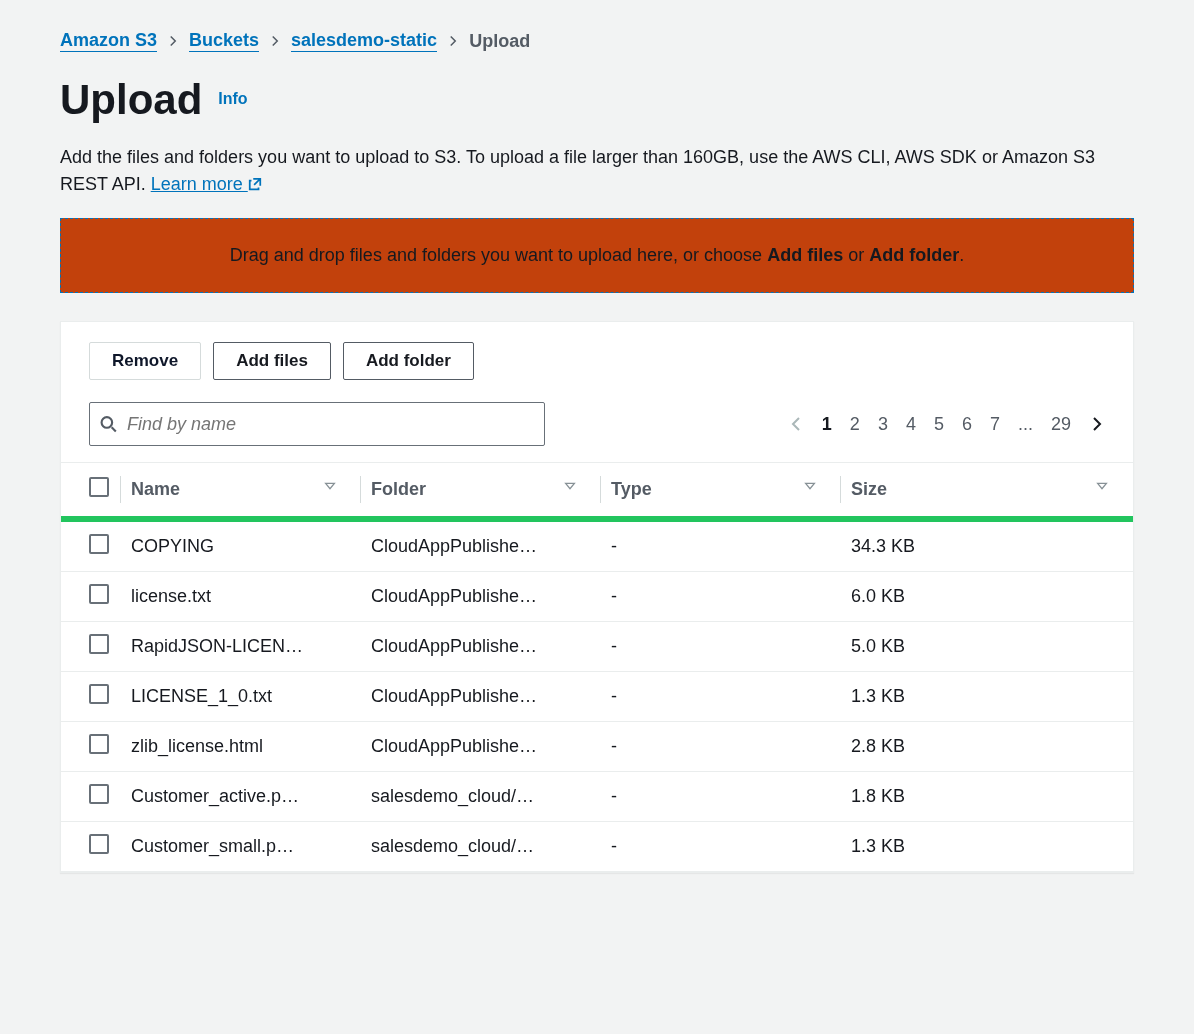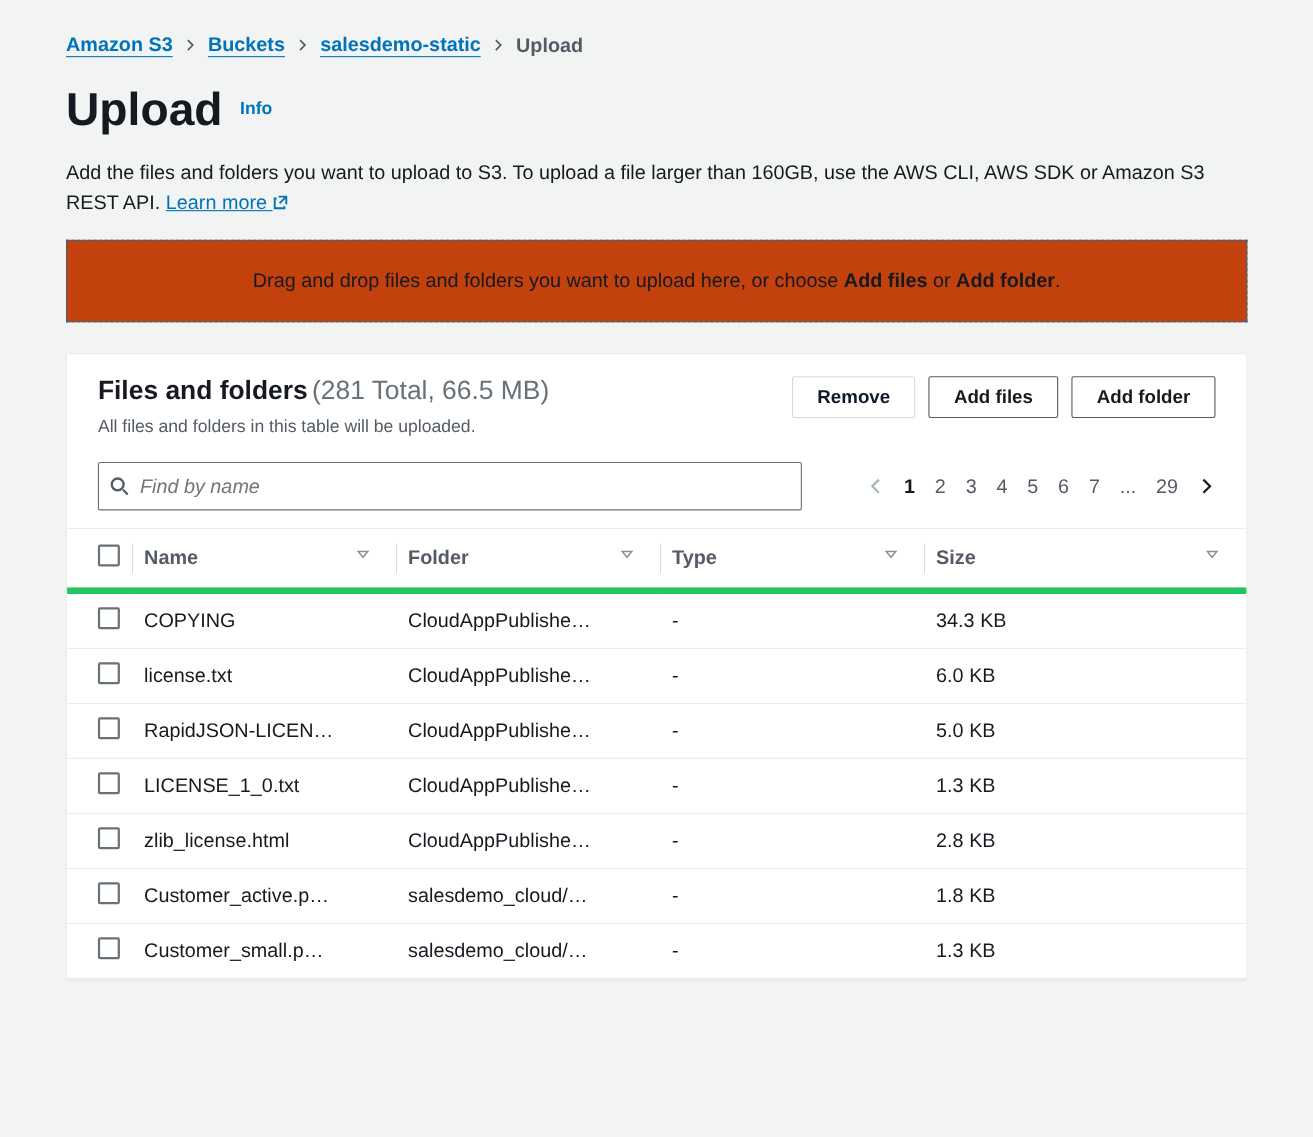--- a/index.html
+++ b/index.html
@@ -98,21 +98,21 @@
     align-items: center;
     padding: 12px 28px 16px 28px;
     flex-wrap: wrap;
     gap: 12px;
   }
   .search-wrap {
     display: flex;
     align-items: center;
     border: 1px solid #687078;
     border-radius: 2px;
-    width: 640px;
+    width: 456px;
     height: 44px;
     padding: 0 10px;
   }
   .search-wrap input {
     border: none;
     outline: none;
     font-size: 18px;
     font-style: italic;
     color: #687078;
     width: 100%;
@@ -211,25 +211,20 @@
       </svg></a>
 </p>
 
 <div class="dropzone">
   <span>Drag and drop files and folders you want to upload here, or choose </span><span class="bold">Add files</span><span> or </span><span class="bold">Add folder</span><span>.</span>
 </div>
 
 <div class="panel">
 
   <div class="panel-header">
-    <div class="panel-header-left">
-      <h2>Files and folders</h2>
-      <span class="count">(281 Total, 66.5 MB)</span>
-      <div class="subtitle">All files and folders in this table will be uploaded.</div>
-    </div>
     <div class="panel-actions">
       <button class="btn disabled">Remove</button>
       <button class="btn">Add files</button>
       <button class="btn">Add folder</button>
     </div>
   </div>
 
   <div class="toolbar">
     <div class="search-wrap">
       <svg class="search-icon" viewBox="0 0 16 16">

